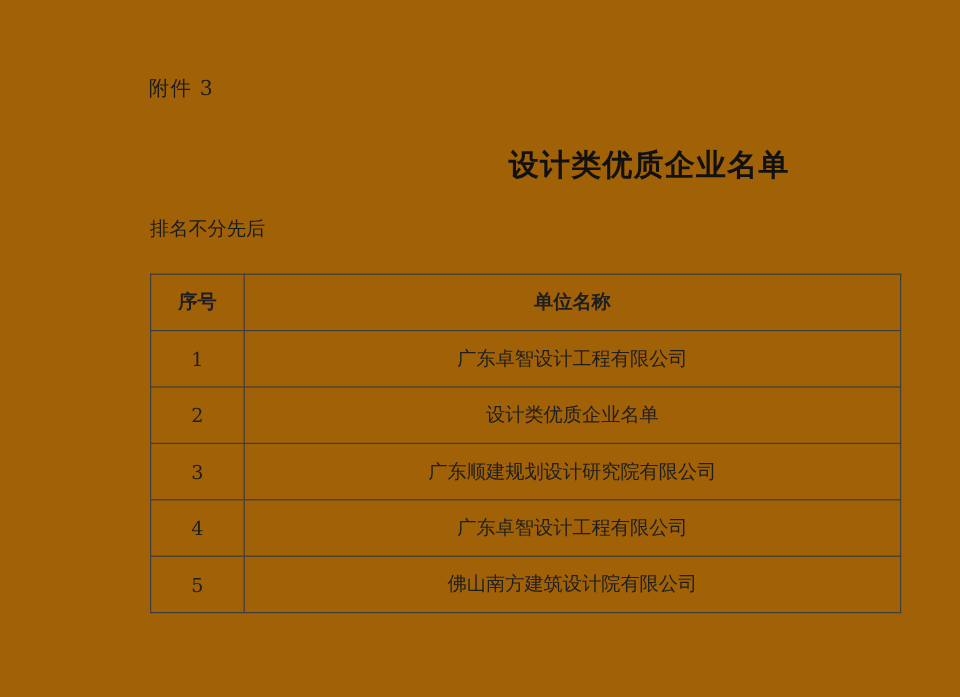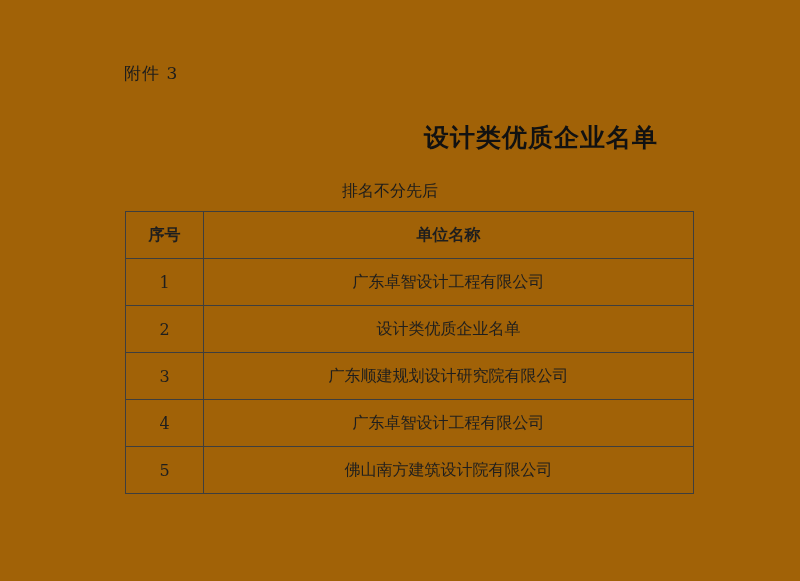--- a/index.html
+++ b/index.html
@@ -33,29 +33,29 @@
     font-size: 25px;
     font-weight: bold;
     letter-spacing: 1px;
     color: #111111;
   }
   .ranking-note {
     position: absolute;
     left: 125px;
     top: 181px;
     width: 530px;
-    text-align: center;
+    text-align: left;
     font-size: 16px;
     color: #1c1c1c;
   }
   table.roster {
     position: absolute;
     left: 125px;
-    top: 211px;
-    width: 569px;
+    top: 228px;
+    width: 626px;
     border-collapse: collapse;
     table-layout: fixed;
   }
   table.roster th,
   table.roster td {
     border: 1px solid #3e3e3e;
     height: 46px;
     text-align: center;
     vertical-align: middle;
     font-size: 16px;

